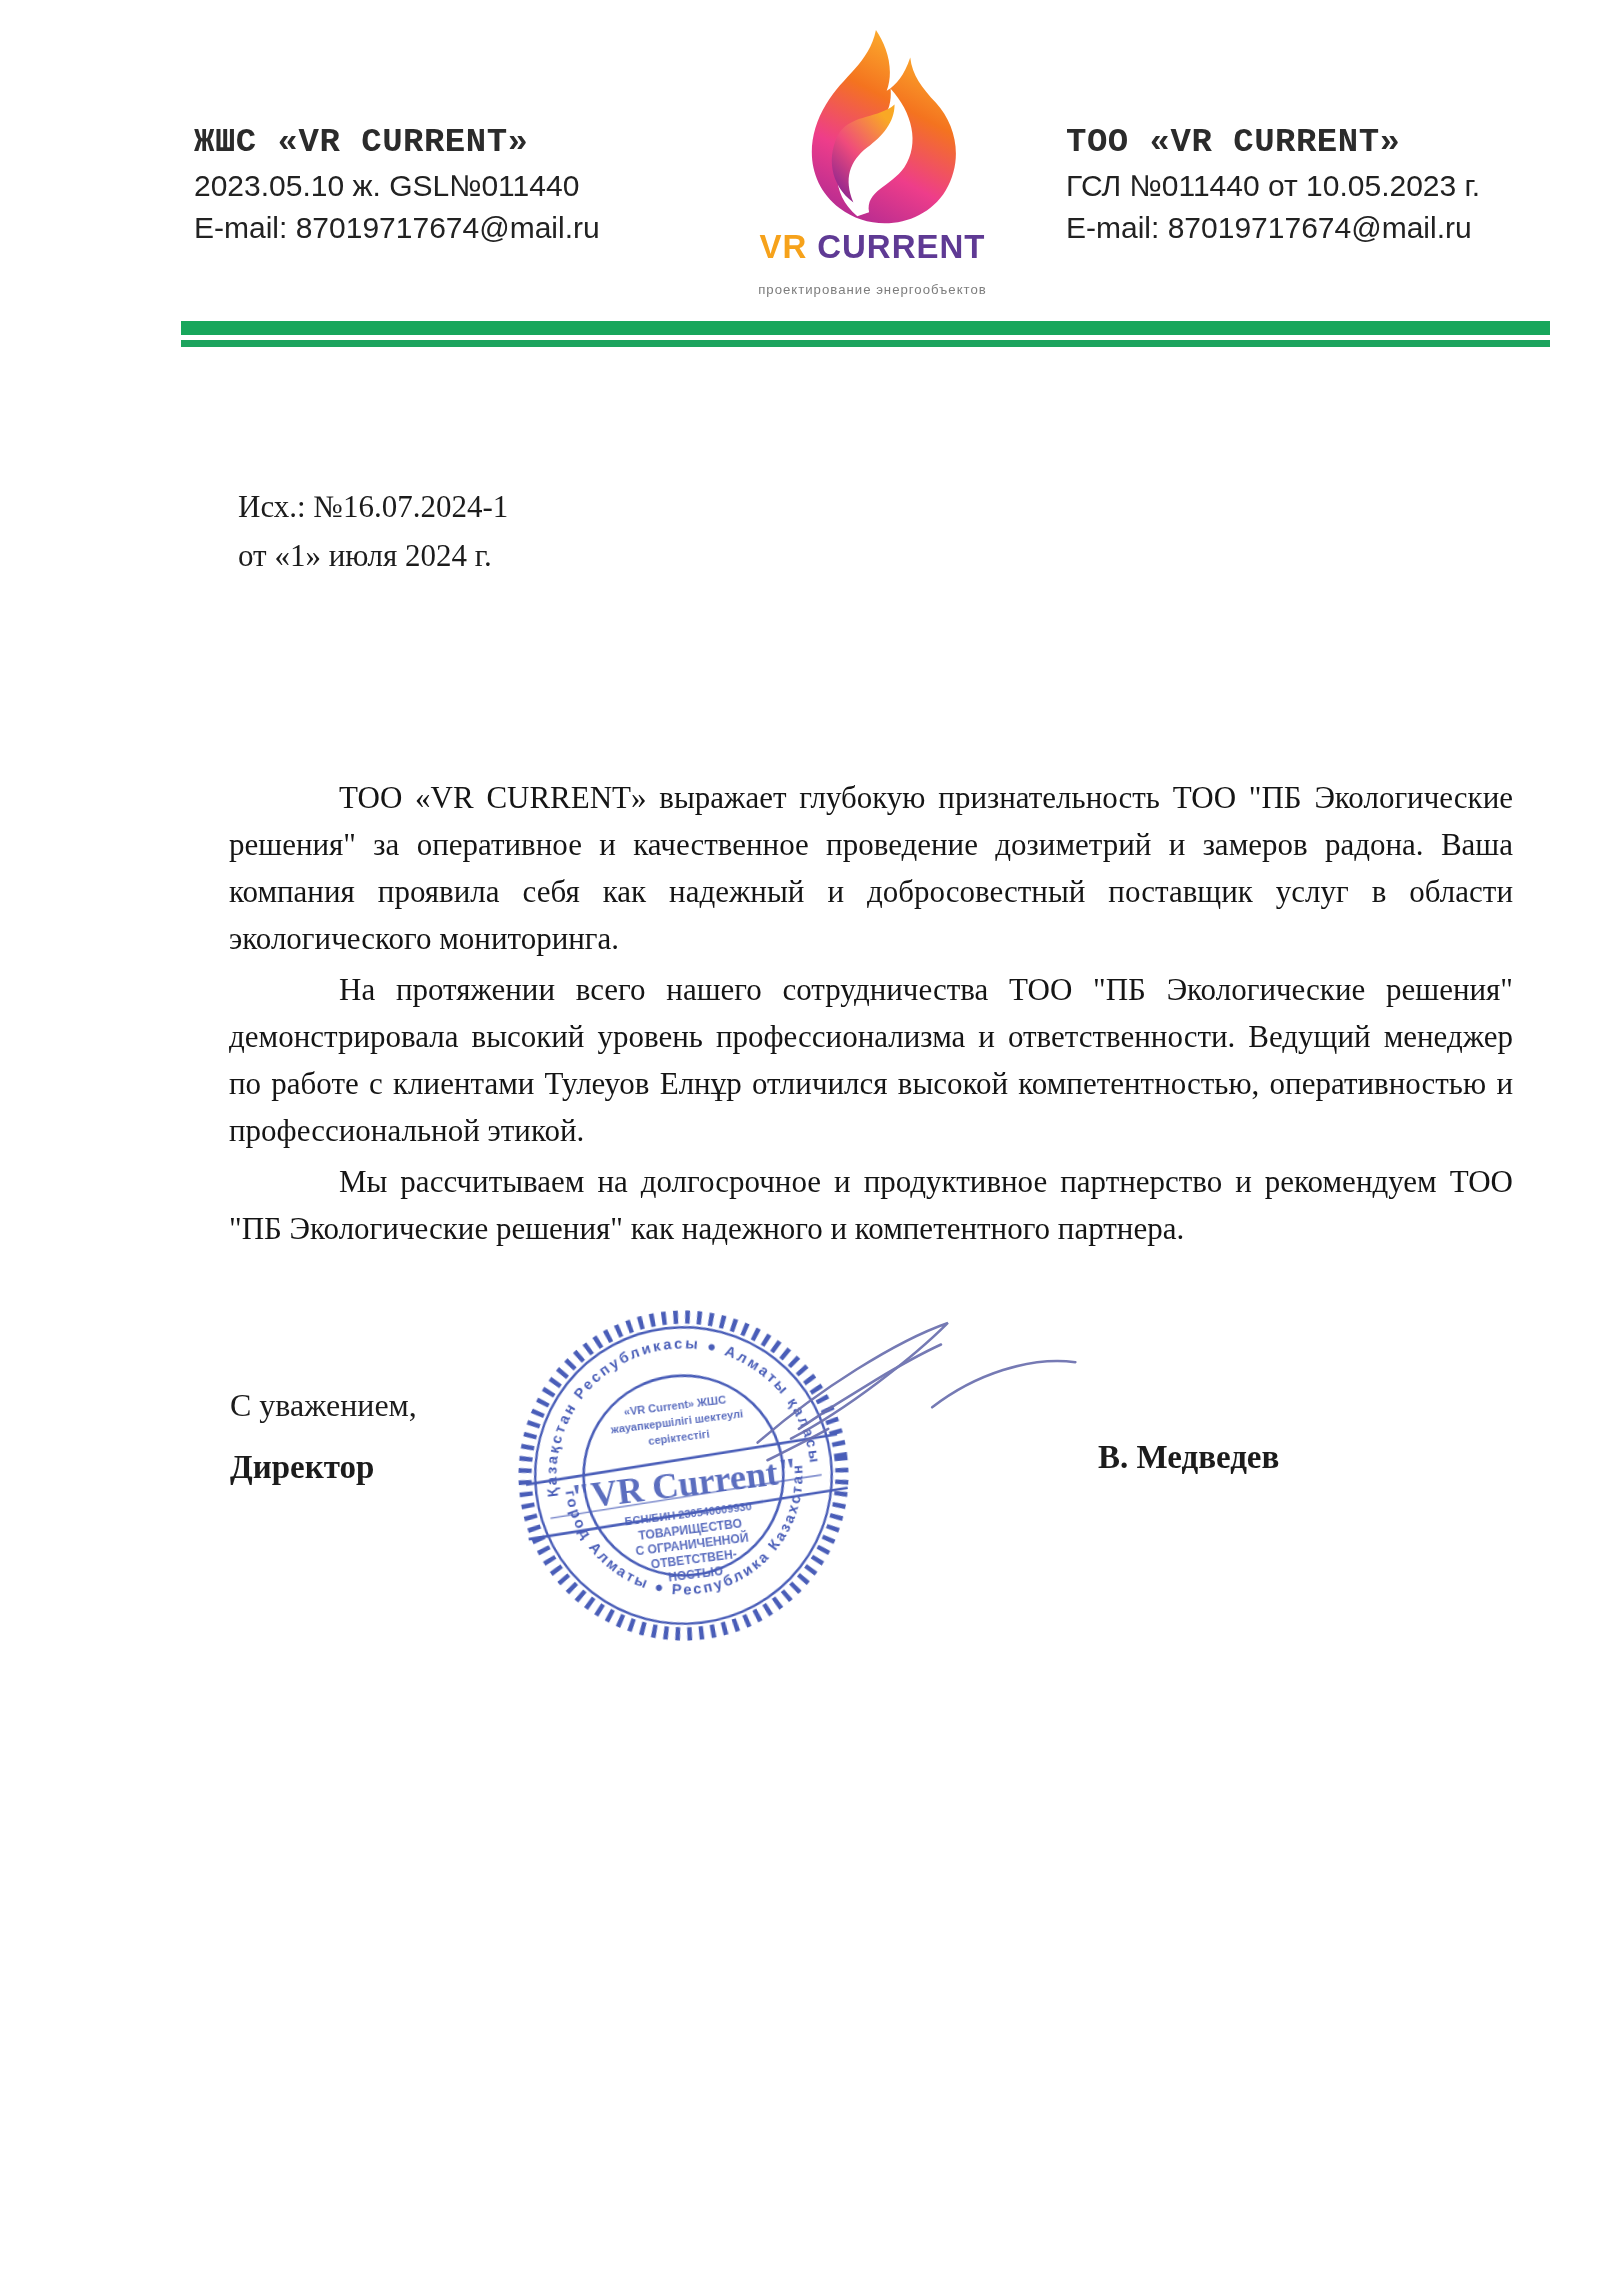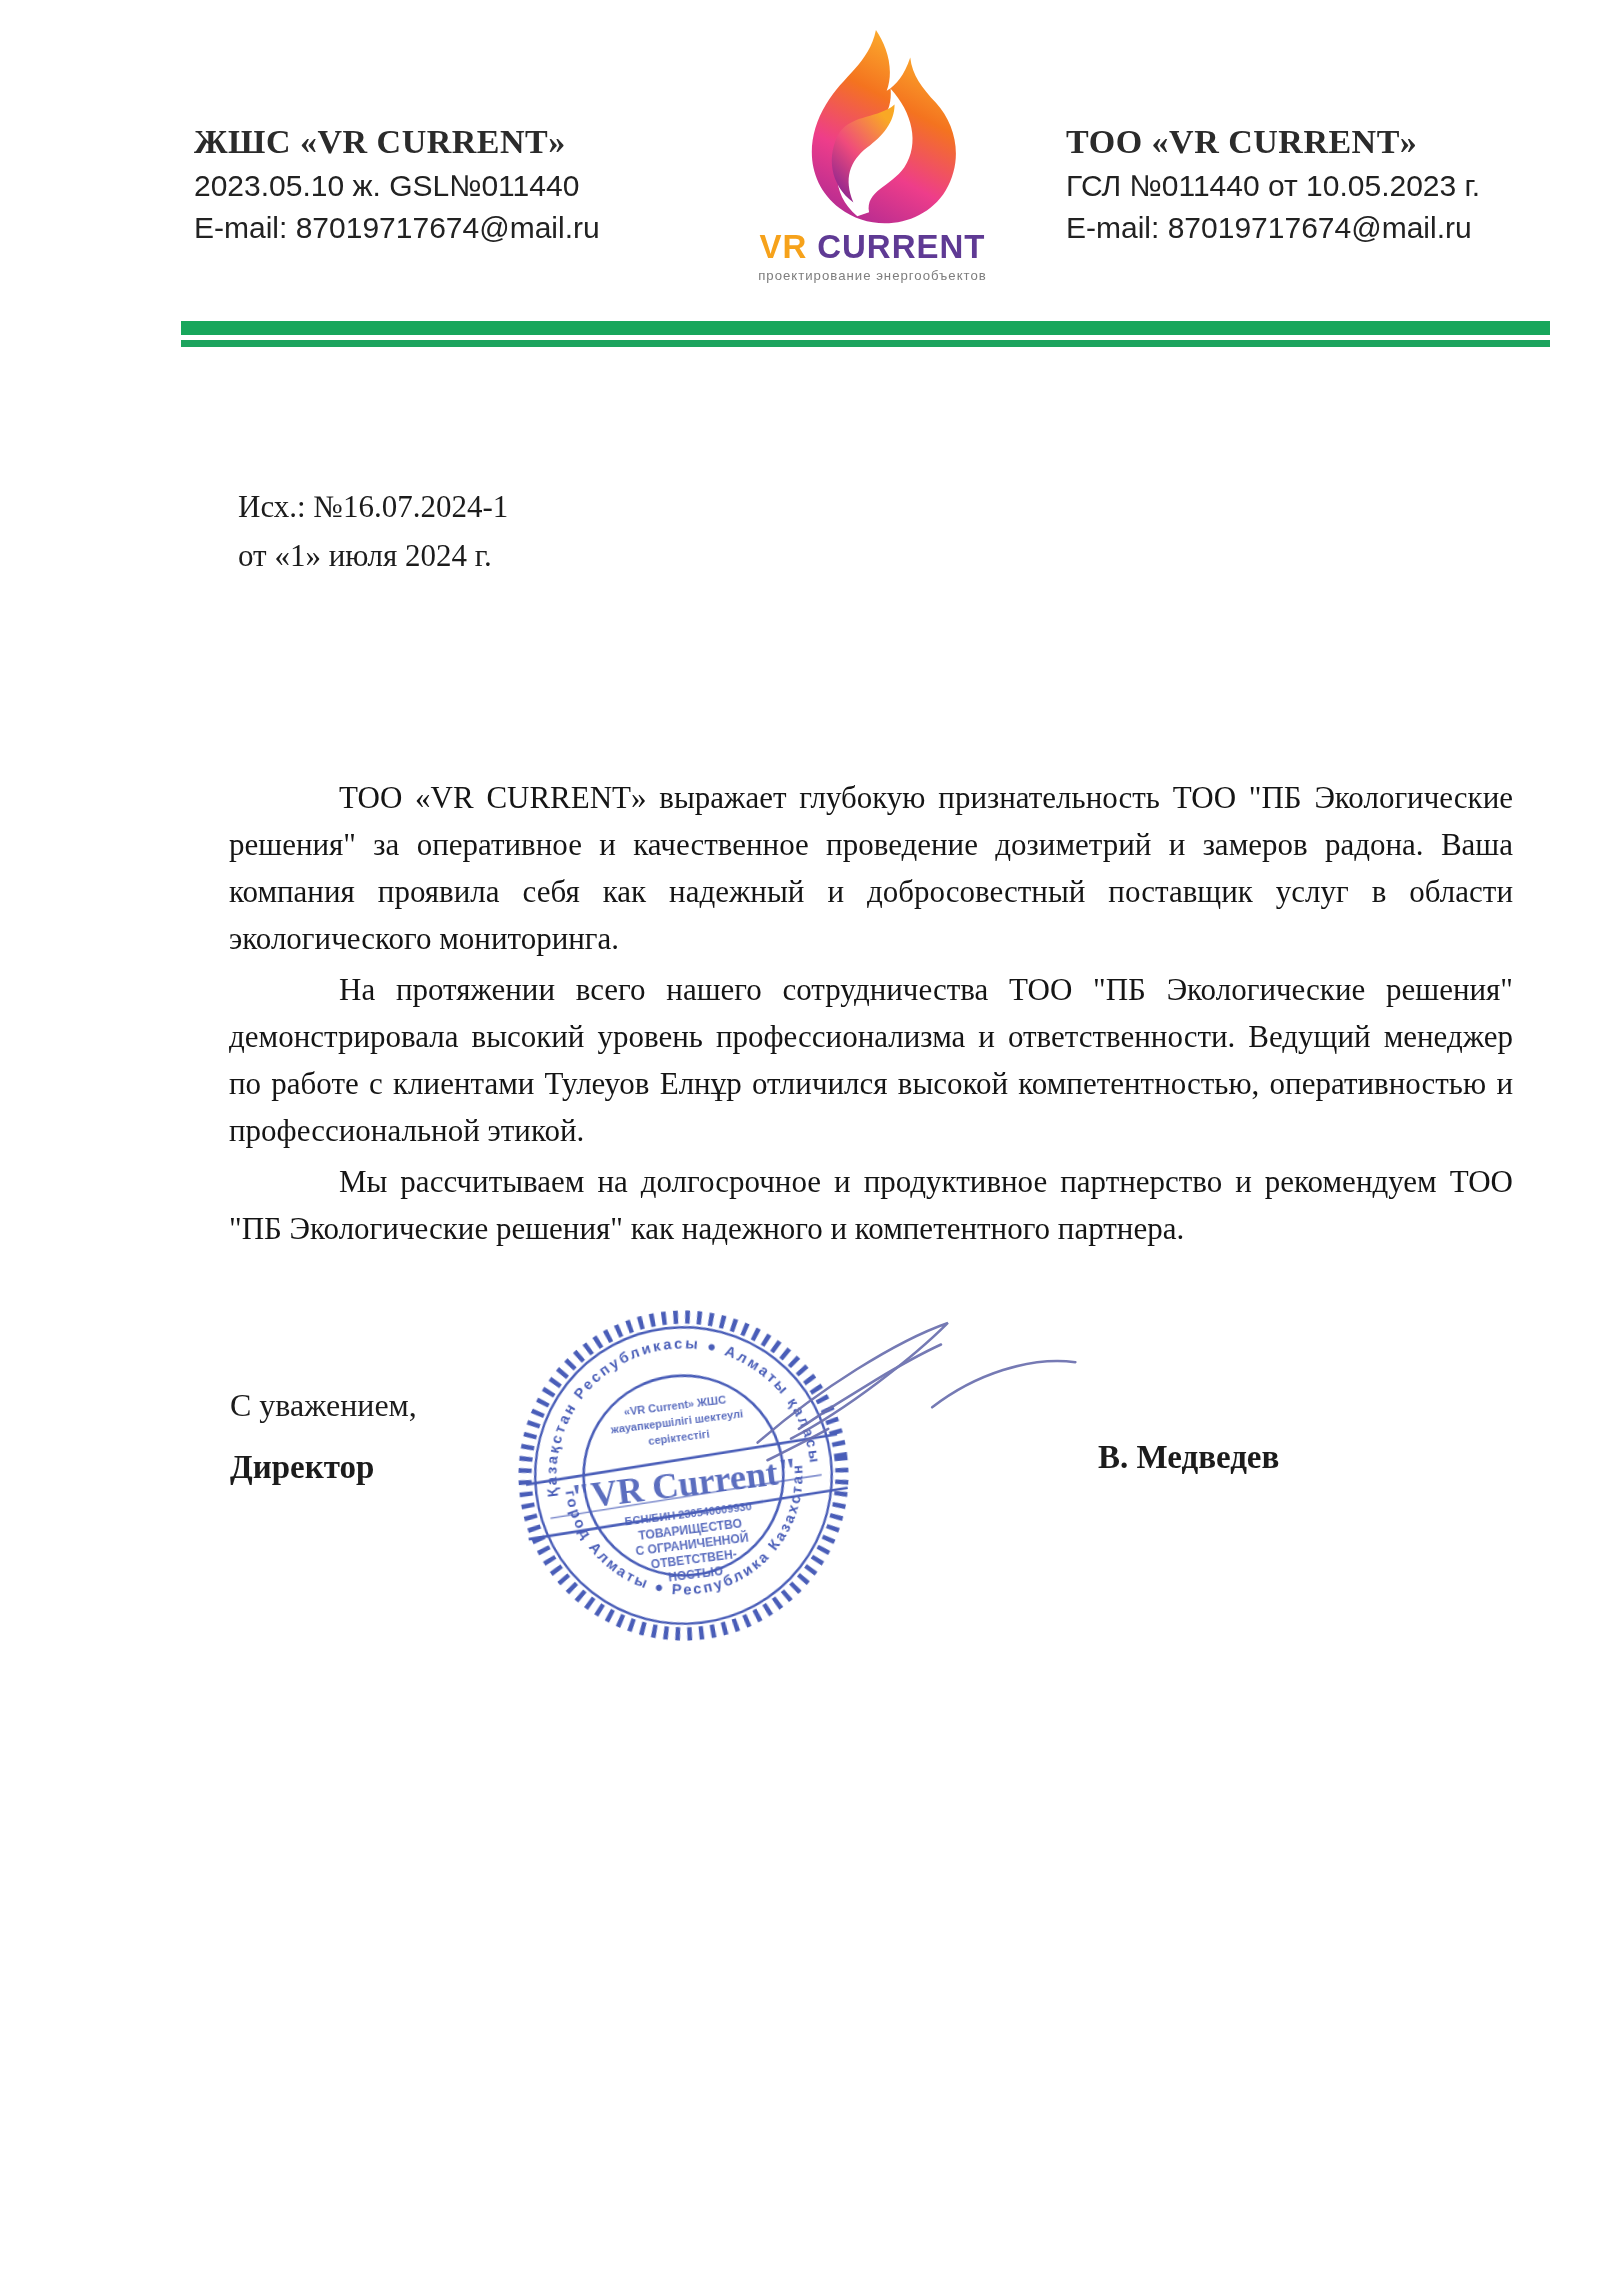--- a/index.html
+++ b/index.html
@@ -8,41 +8,41 @@
     width:1620px;height:2293px;
     background:#ffffff;
     overflow:hidden;
     font-family:"Liberation Serif", serif;
     color:#1c1c1c;
   }
   
   .hdr-left{position:absolute;left:194px;top:123px;width:549px;}
   .hdr-right{position:absolute;left:1066px;top:123px;width:529px;}
   .hdr-title{
-    font-family:Liberation Serif, serif;
+    font-family:Liberation Mono, monospace;
     font-weight:bold;font-size:34px;letter-spacing:0.5px;color:#2b2b2b;
     white-space:nowrap;
   }
   .hdr-line{
     font-family:"Liberation Sans", sans-serif;
     font-size:30px;color:#222;margin-top:8px;white-space:nowrap;
   }
   
   .logo{position:absolute;left:755px;top:23.5px;width:235px;text-align:center;}
   .logo svg{display:block;margin:0 auto;}
   .logo-name{
     font-family:"Liberation Sans", sans-serif;
     font-weight:bold;font-size:33px;letter-spacing:1px;margin-top:-3.9px;
     white-space:nowrap;
   }
   .logo-name .vr{color:#f6a21b;}
   .logo-name .current{color:#5f3a94;margin-left:9.8px;}
   .logo-tagline{
     font-family:"Liberation Sans", sans-serif;
-    font-size:13.2px;color:#7d7d7d;letter-spacing:1px;margin-top:2px;
+    font-size:13.2px;color:#7d7d7d;letter-spacing:1px;margin-top:16px;
     white-space:nowrap;filter:blur(0.2px);
   }
   
   .rule-thick{position:absolute;left:181px;top:321px;width:1369px;height:13.7px;}
   .rule-thin{position:absolute;left:181px;top:340px;width:1369px;height:6.9px;}
   
   .ref{position:absolute;left:238px;top:482px;font-size:31px;line-height:49px;}
   
   .letter-body{
     position:absolute;left:225px;top:770px;width:1292px;

